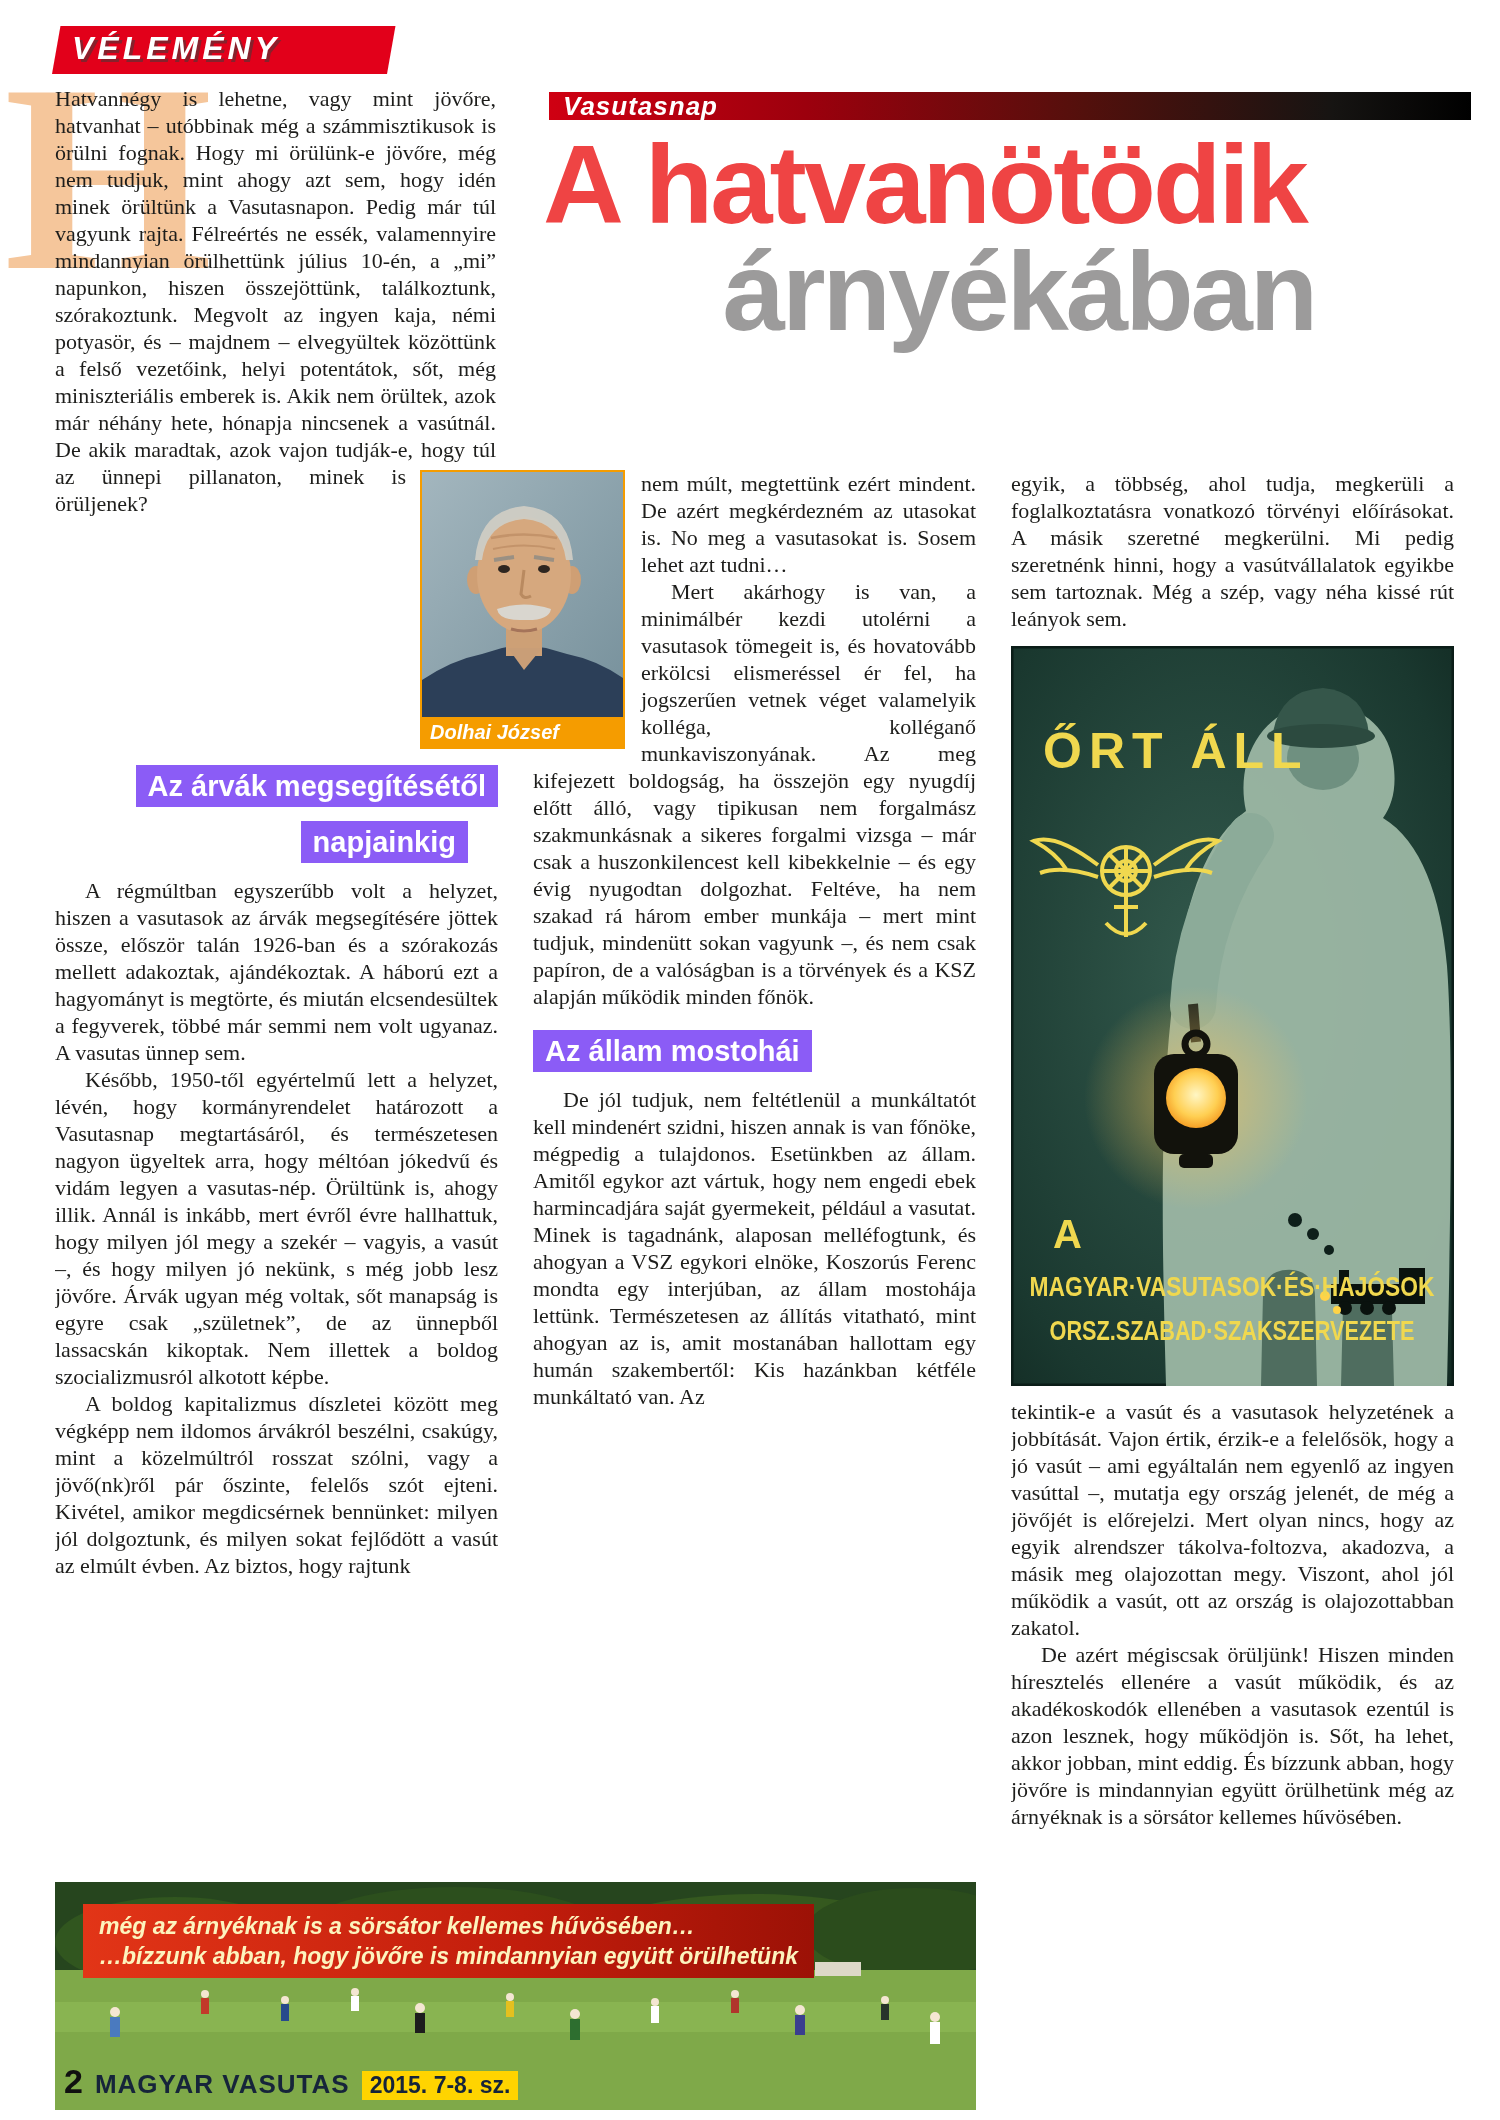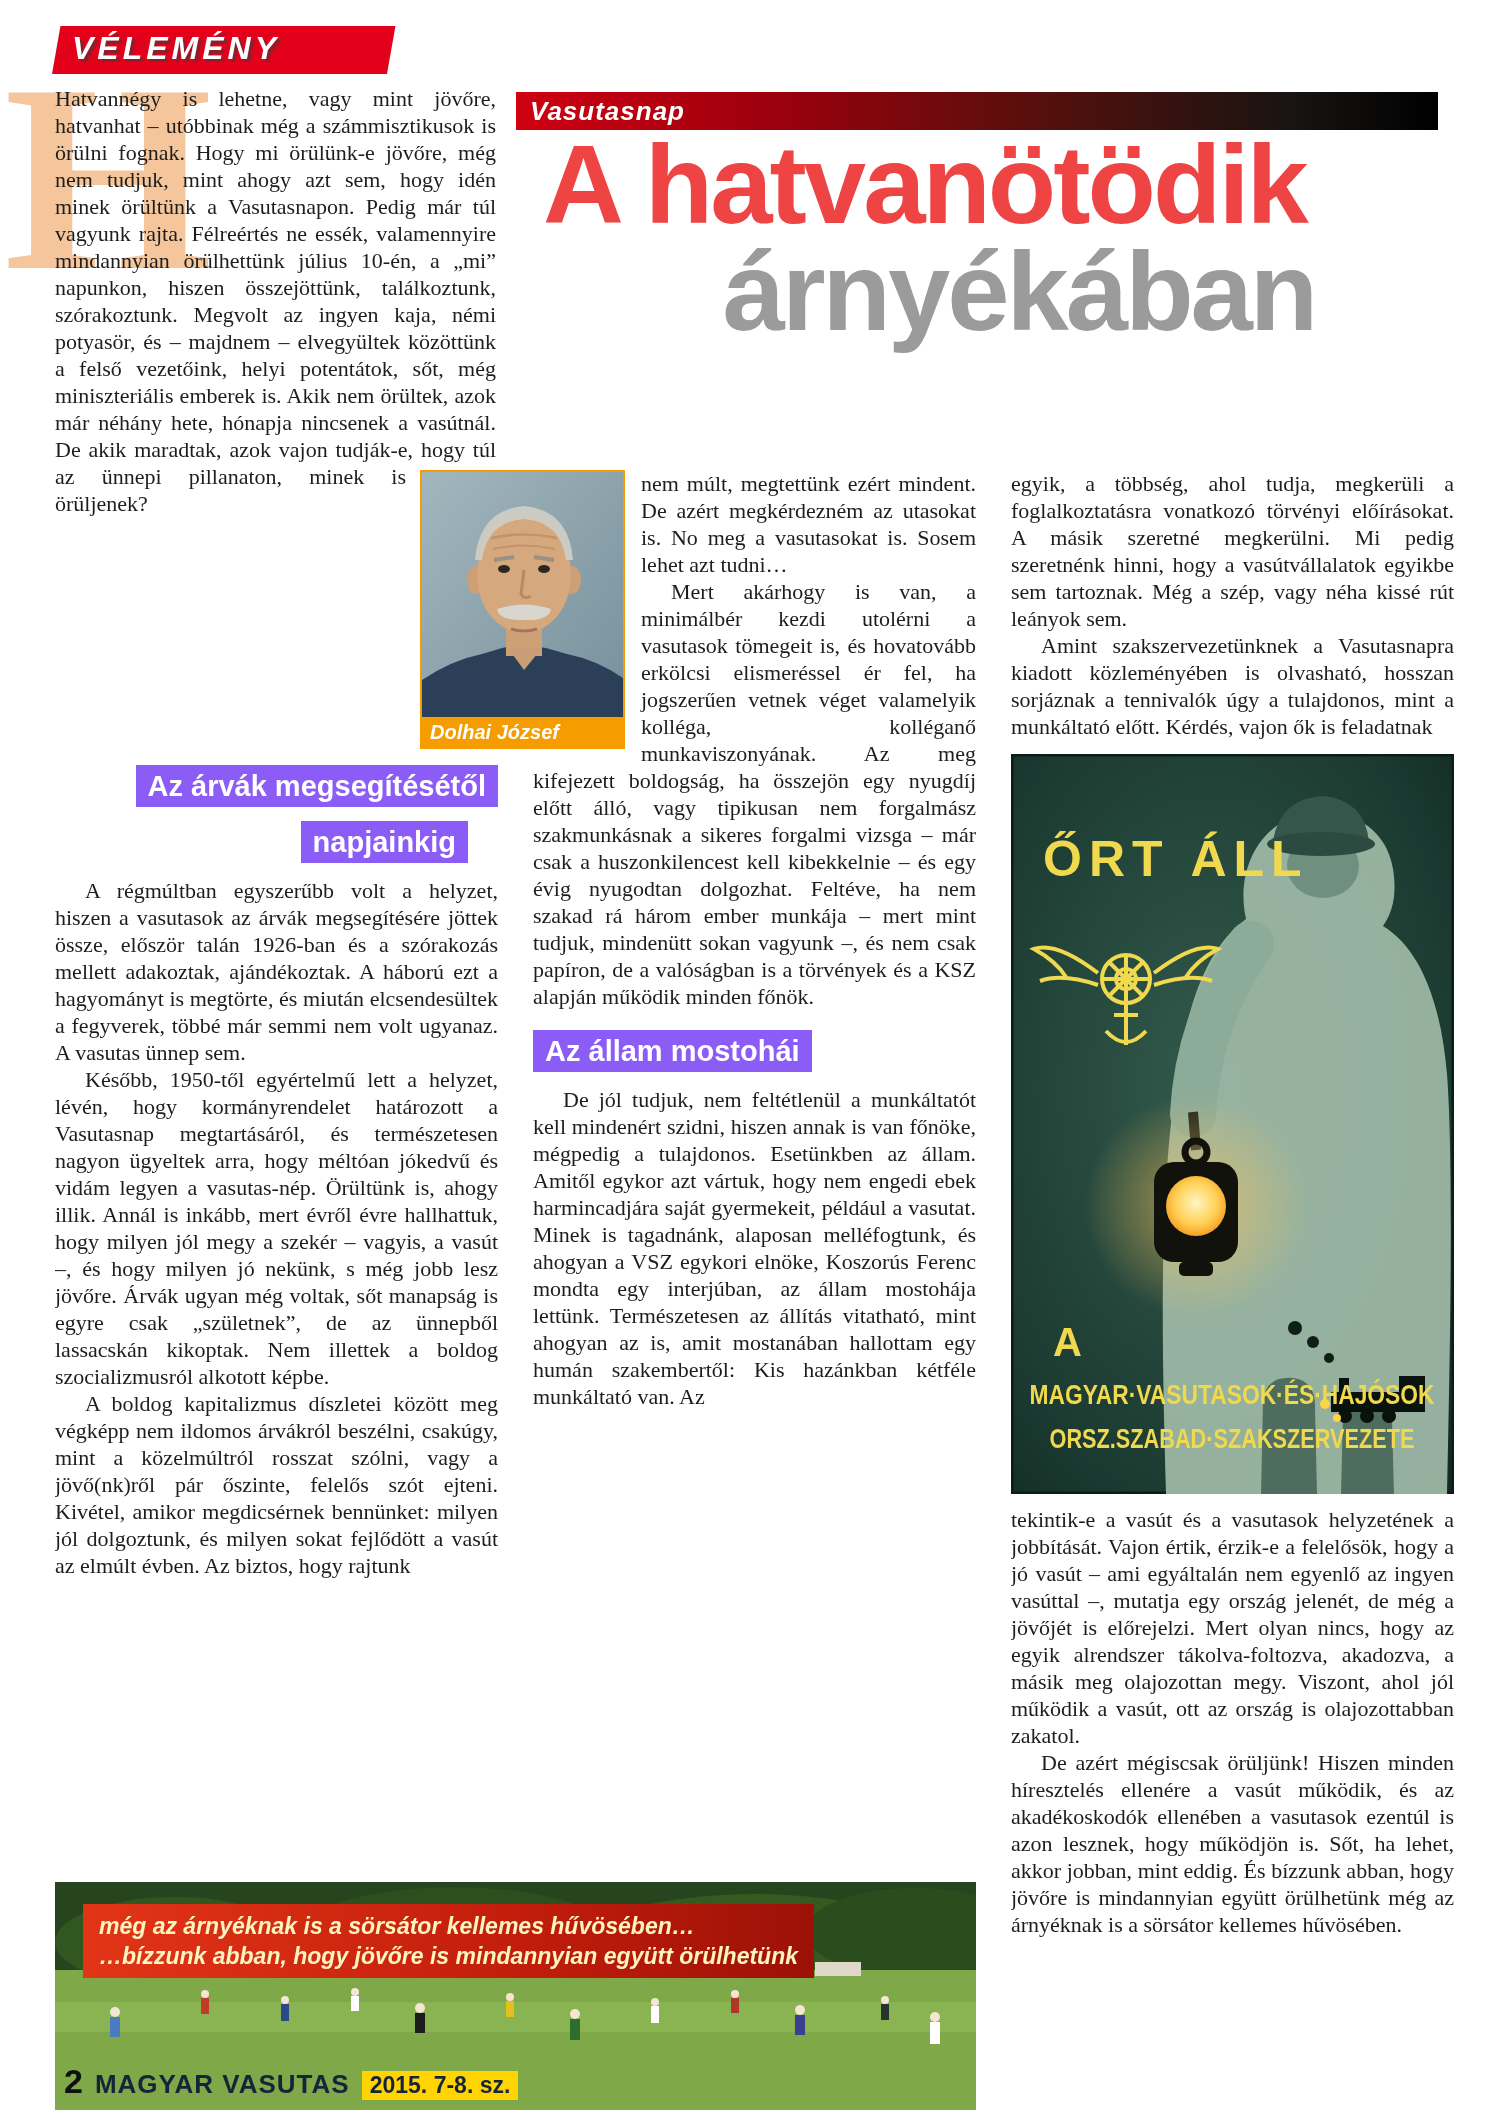--- a/index.html
+++ b/index.html
@@ -16,21 +16,21 @@
     font-family:"Liberation Sans", sans-serif; font-weight:bold; font-style:italic;
     font-size:32px; letter-spacing:4px; color:#ffffff;
     text-shadow:3px 3px 0 rgba(60,60,60,.55); }
 
   
   .dropcap { position:absolute; left:4px; top:44px; z-index:0;
     font-family:"Liberation Serif", serif; font-weight:bold;
     font-size:268px; line-height:1; color:#f5c69b; }
 
   
-  .kicker-bar { position:absolute; left:516px; top:92px; width:922px; height:38px;
+  .kicker-bar { position:absolute; left:549px; top:92px; width:922px; height:28px;
     background:linear-gradient(90deg,#cf0012 0%,#9c000d 28%,#53100c 58%,#161412 85%,#000 100%);
     display:flex; align-items:center; z-index:3; }
   .kicker { color:#fff; font-family:"Liberation Sans", sans-serif; font-style:italic;
     font-weight:bold; font-size:26px; letter-spacing:1px; padding-left:14px; }
 
   
   .headline { position:absolute; left:533px; top:130px; width:922px; z-index:2;
     font-family:"Liberation Sans", sans-serif; font-weight:bold; letter-spacing:-3px; }
   .hl1 { font-size:112px; line-height:110px; color:#ef4444; padding-left:10px; }
   .hl2 { font-size:112px; line-height:104px; color:#9c9b9b; text-align:center; padding-left:50px; }
@@ -151,21 +151,20 @@
     <p>nem múlt, megtettünk ezért mindent. De azért megkérdezném az utasokat is. No meg a vasutasokat is. Sosem lehet azt tudni…</p>
     <p class="ind">Mert akárhogy is van, a minimálbér kezdi utolérni a vasutasok tömegeit is, és hovatovább erkölcsi elismeréssel ér fel, ha jogszerűen vetnek véget valamelyik kolléga, kolléganő munkaviszonyának. Az meg kifejezett boldogság, ha összejön egy nyugdíj előtt álló, vagy tipikusan nem forgalmász szakmunkásnak a sikeres forgalmi vizsga – már csak a huszonkilencest kell kibekkelnie – és egy évig nyugodtan dolgozhat. Feltéve, ha nem szakad rá három ember munkája – mert mint tudjuk, mindenütt sokan vagyunk –, és nem csak papíron, de a valóságban is a törvények és a KSZ alapján működik minden főnök.</p>
     <div class="heading2">
       <span class="hblock">Az állam mostohái</span>
     </div>
     <p class="ind">De jól tudjuk, nem feltétlenül a munkáltatót kell mindenért szidni, hiszen annak is van főnöke, mégpedig a tulajdonos. Esetünkben az állam. Amitől egykor azt vártuk, hogy nem engedi ebek harmincadjára saját gyermekeit, például a vasutat. Minek is tagadnánk, alaposan melléfogtunk, és ahogyan a VSZ egykori elnöke, Koszorús Ferenc mondta egy interjúban, az állam mostohája lettünk. Természetesen az állítás vitatható, mint ahogyan az is, amit mostanában hallottam egy humán szakembertől: Kis hazánkban kétféle munkáltató van. Az</p>
   </div>
 
   <div class="col col3">
     <p>egyik, a többség, ahol tudja, megkerüli a foglalkoztatásra vonatkozó törvényi előírásokat. A másik szeretné megkerülni. Mi pedig szeretnénk hinni, hogy a vasútvállalatok egyikbe sem tartoznak. Még a szép, vagy néha kissé rút leányok sem.</p>
-    <p class="ind">Amint szakszervezetünknek a Vasutasnapra kiadott közleményében is olvasható, hosszan sorjáznak a tennivalók úgy a tulajdonos, mint a munkáltató előtt. Kérdés, vajon ők is feladatnak</p>
 
     <figure class="poster">
       <svg width="443" height="740" viewBox="0 0 443 740">
         <defs>
           <radialGradient id="pg1" cx="0.45" cy="0.45" r="0.8">
             <stop offset="0" stop-color="#335a4d"></stop>
               <stop offset="0.75" stop-color="#1a382f"></stop>
               <stop offset="1" stop-color="#102720"></stop>
           </radialGradient>
           <radialGradient id="halo" cx="0.5" cy="0.5" r="0.5">

